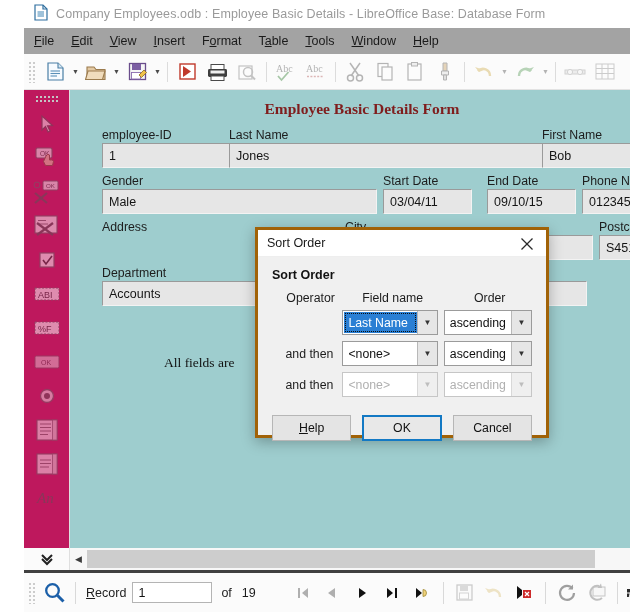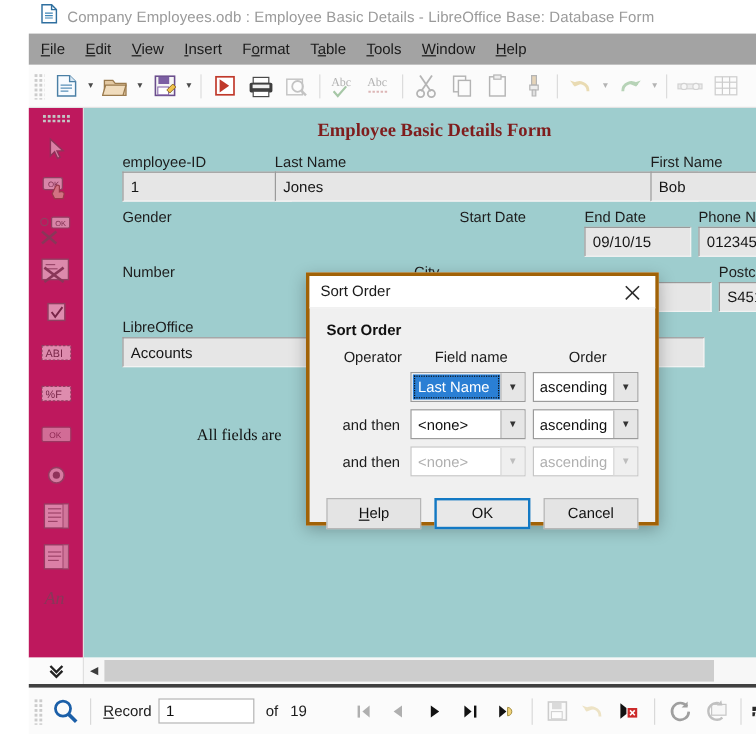--- a/index.html
+++ b/index.html
@@ -453,38 +453,40 @@
     <div class="fld-label" style="left:32px;  top:38px;">employee-ID</div>
     <div class="fld-box" style="left:32px;  top:53px; width:141px;">1</div>
 
     <div class="fld-label" style="left:159px; top:38px;">Last Name</div>
     <div class="fld-box" style="left:159px; top:53px; width:353px;">Jones</div>
 
     <div class="fld-label" style="left:472px; top:38px;">First Name</div>
     <div class="fld-box" style="left:472px; top:53px; width:160px;">Bob</div>
 
     <div class="fld-label" style="left:32px;  top:84px;">Gender</div>
+    <div class="fld-box" style="left:32px;  top:99px; width:275px;">Male</div>
 
     <div class="fld-label" style="left:313px; top:84px;">Start Date</div>
+    <div class="fld-box" style="left:313px; top:99px; width:89px;">03/04/11</div>
 
     <div class="fld-label" style="left:417px; top:84px;">End Date</div>
     <div class="fld-box" style="left:417px; top:99px; width:89px;">09/10/15</div>
 
     <div class="fld-label" style="left:512px; top:84px;">Phone Number</div>
     <div class="fld-box" style="left:512px; top:99px; width:120px;">01234567891</div>
 
-    <div class="fld-label" style="left:32px;  top:130px;">Number</div>
+    <div class="fld-label" style="left:32px;  top:130px;">Address</div>
 
     <div class="fld-label" style="left:275px; top:130px;">City</div>
     <div class="fld-box" style="left:275px; top:145px; width:248px;"></div>
 
     <div class="fld-label" style="left:529px; top:130px;">Postcode</div>
     <div class="fld-box" style="left:529px; top:145px; width:103px;">S451HG</div>
 
-    <div class="fld-label" style="left:32px;  top:176px;">LibreOffice</div>
+    <div class="fld-label" style="left:32px;  top:176px;">Department</div>
     <div class="fld-box" style="left:32px;  top:191px; width:485px;">Accounts</div>
 
     <div class="form-note">All fields are</div>
   </div>
 
   <div class="hscroll">
     <div class="hs-arrow">◀</div>
     <div class="hs-track">
       <div class="hs-thumb"></div>
     </div>

